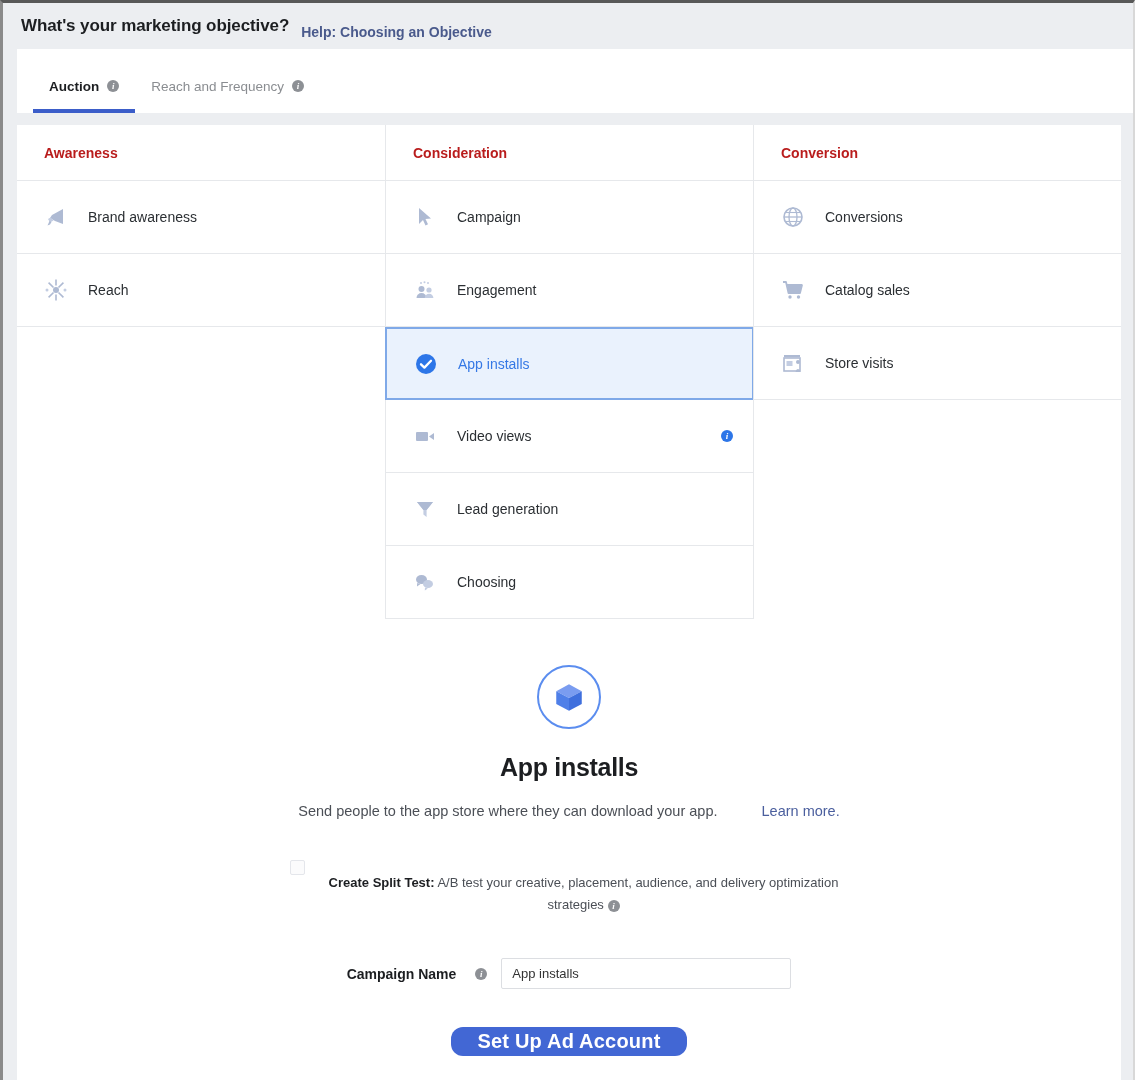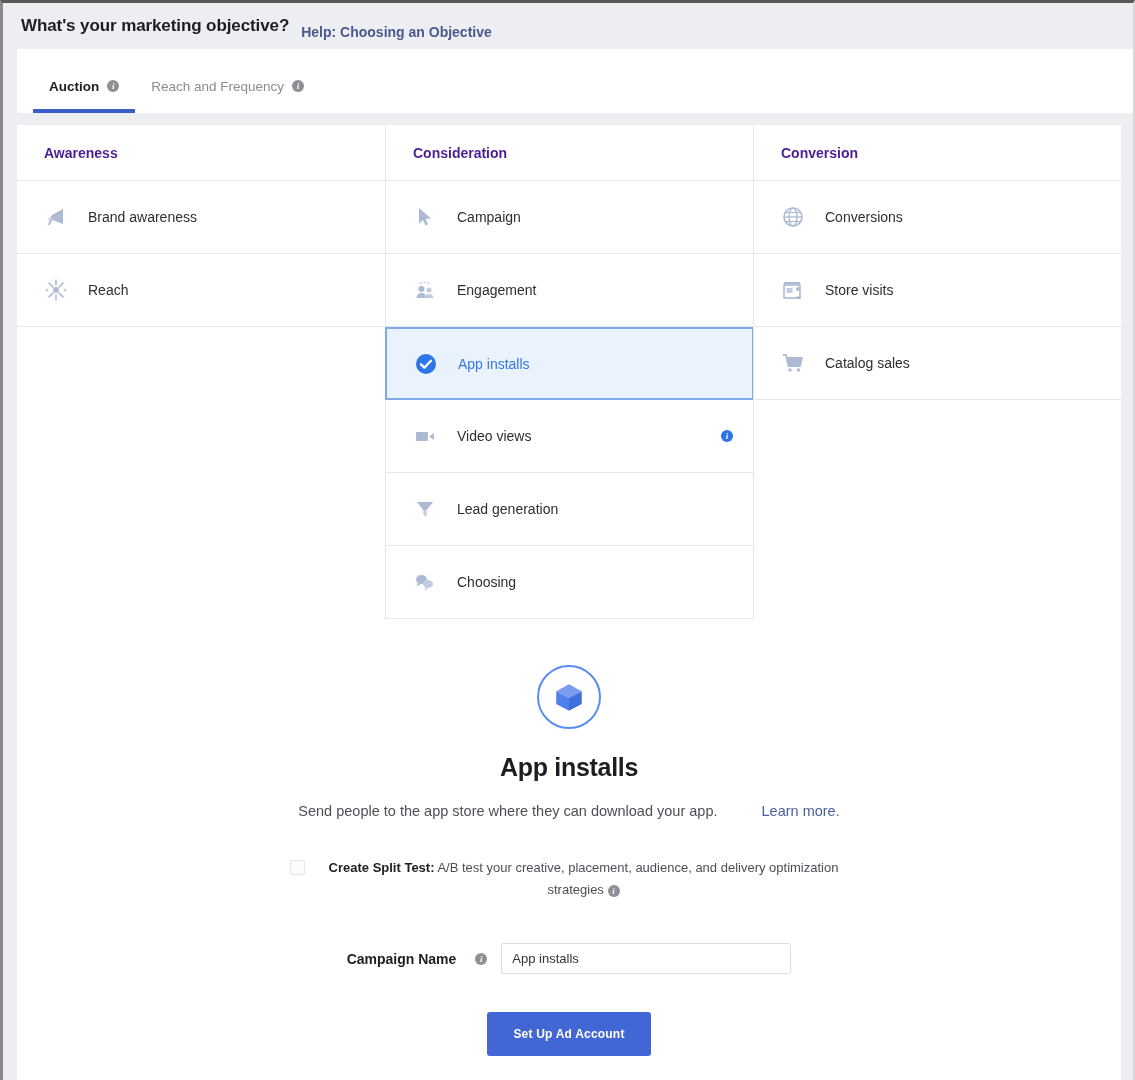--- a/index.html
+++ b/index.html
@@ -105,21 +105,21 @@
   .col { position: relative; }
   .col + .col { border-left: 1px solid #e6e8eb; }
 
   .col-head {
     height: 56px;
     display: flex;
     align-items: center;
     padding-left: 27px;
     font-size: 14px;
     font-weight: bold;
-    color: #4c1d95;
+    color: #b91c1c;
     border-bottom: 1px solid #e6e8eb;
   }
 
   .obj-row {
     height: 73px;
     display: flex;
     align-items: center;
     padding-left: 27px;
     padding-right: 20px;
     gap: 20px;
@@ -193,20 +193,21 @@
     margin-top: 3px;
     flex: 0 0 auto;
     cursor: pointer;
   }
   .split-text {
     max-width: 530px;
     font-size: 13px;
     color: #4b4f56;
     line-height: 1.7;
     text-align: center;
+    margin-top: 15px;
   }
   .split-text b { color: #1c1e21; }
 
   .campaign-row {
     display: flex;
     align-items: center;
     justify-content: center;
     gap: 14px;
     margin-top: 42px;
   }
@@ -229,23 +230,23 @@
     font-family: "Liberation Sans", sans-serif;
     background: #fff;
     outline: none;
   }
 
   .cta-wrap { margin-top: 38px; text-align: center; }
   .cta-btn {
     background: #4267d4;
     color: #fff;
     border: none;
-    border-radius: 3px;
-    padding: 15px 26px;
-    font-size: 12px;
+    border-radius: 12px;
+    padding: 3px 26px;
+    font-size: 20px;
     font-weight: bold;
     font-family: "Liberation Sans", sans-serif;
     cursor: pointer;
     letter-spacing: 0.2px;
   }
 </style>
 </head>
 <body>
 
 <div class="page">
@@ -387,40 +388,40 @@
               <line x1="4.5" y1="7.5" x2="19.5" y2="7.5" stroke="#aebad3" stroke-width="1.1"></line>
               <line x1="4.5" y1="16.5" x2="19.5" y2="16.5" stroke="#aebad3" stroke-width="1.1"></line>
             </svg>
           </span>
           <span class="obj-label">Conversions</span>
         </div>
 
         <div class="obj-row">
           <span class="obj-icon">
             <svg width="24" height="24" viewBox="0 0 24 24">
+              <path d="M2 4 L5 4 L7.5 15 L19 15 L21 7 L6 7" fill="none" stroke="#aebad3" stroke-width="1.8" stroke-linejoin="round"></path>
+              <rect x="7" y="7.5" width="13" height="6.5" fill="#aebad3"></rect>
+              <circle cx="9" cy="19" r="1.7" fill="#aebad3"></circle>
+              <circle cx="17.5" cy="19" r="1.7" fill="#aebad3"></circle>
+            </svg>
+          </span>
+          <span class="obj-label">Catalog sales</span>
+        </div>
+
+        <div class="obj-row">
+          <span class="obj-icon">
+            <svg width="24" height="24" viewBox="0 0 24 24">
               <rect x="3" y="4" width="16" height="2.4" fill="#aebad3"></rect>
               <rect x="3" y="7" width="16" height="13" fill="none" stroke="#aebad3" stroke-width="1.6"></rect>
               <rect x="5.5" y="10" width="6" height="5" fill="#c3cde2"></rect>
               <circle cx="17" cy="11" r="2" fill="#aebad3"></circle>
               <path d="M14.5 21 a2.6 4 0 0 1 5 0 Z" fill="#aebad3"></path>
             </svg>
           </span>
           <span class="obj-label">Store visits</span>
-        </div>
-
-        <div class="obj-row">
-          <span class="obj-icon">
-            <svg width="24" height="24" viewBox="0 0 24 24">
-              <path d="M2 4 L5 4 L7.5 15 L19 15 L21 7 L6 7" fill="none" stroke="#aebad3" stroke-width="1.8" stroke-linejoin="round"></path>
-              <rect x="7" y="7.5" width="13" height="6.5" fill="#aebad3"></rect>
-              <circle cx="9" cy="19" r="1.7" fill="#aebad3"></circle>
-              <circle cx="17.5" cy="19" r="1.7" fill="#aebad3"></circle>
-            </svg>
-          </span>
-          <span class="obj-label">Catalog sales</span>
         </div>
       </div>
 
     </div>
 
     <div class="detail">
 
       <div class="detail-badge">
         <svg width="34" height="34" viewBox="0 0 32 32">
           <path d="M16 4 L28 10.5 L16 17 L4 10.5 Z" fill="#7a9cf0"></path>

